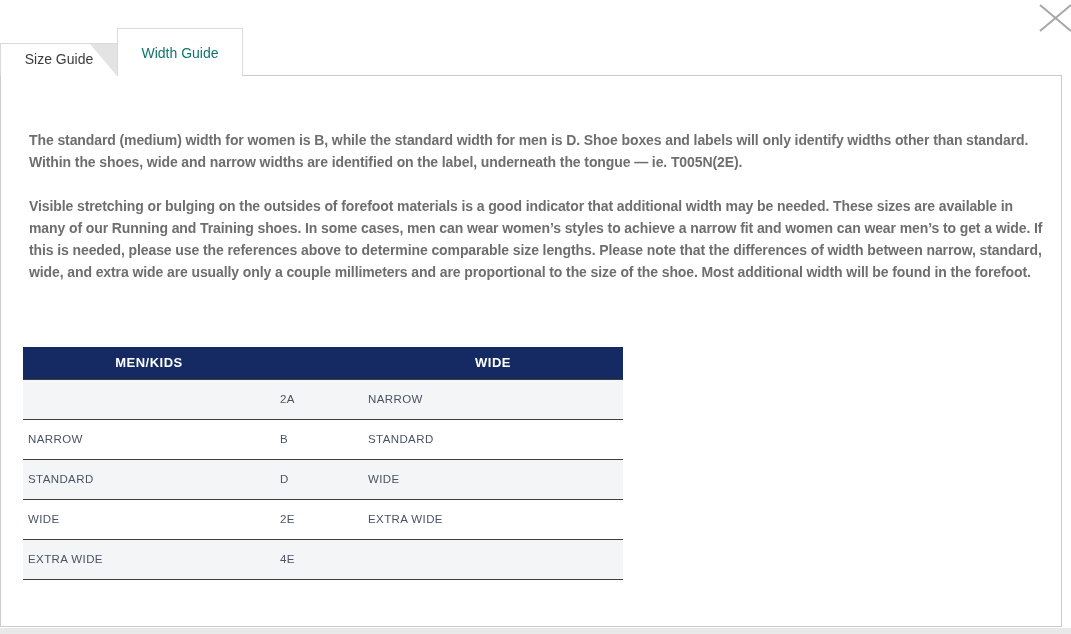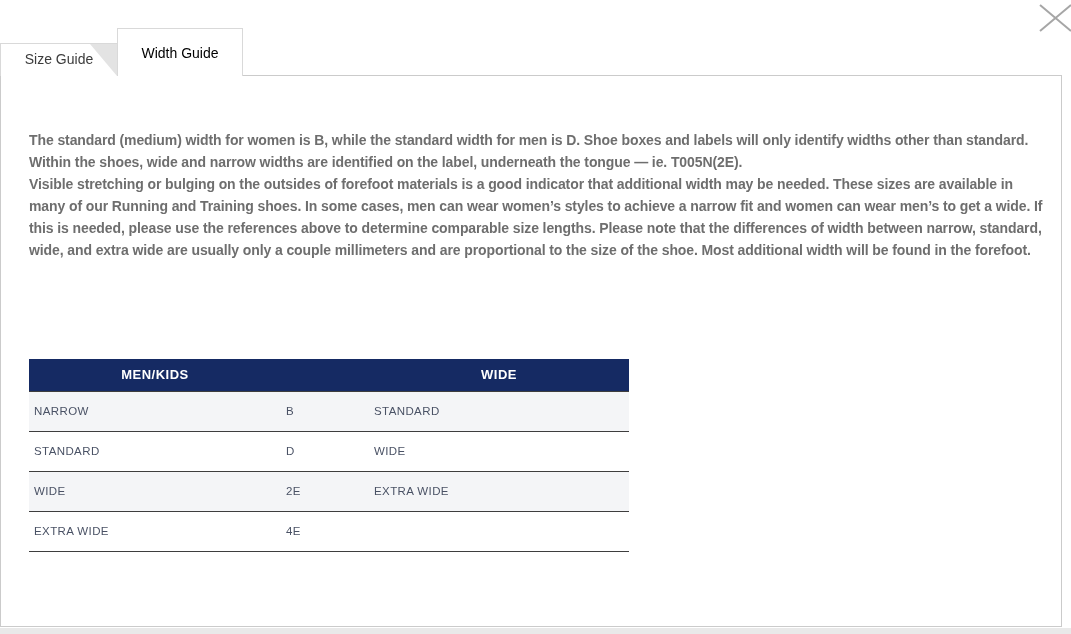--- a/index.html
+++ b/index.html
@@ -25,42 +25,42 @@
     line-height:31px; z-index:2; overflow:hidden;
   }
   .tab-size .fold {
     position:absolute; top:0; right:0; width:27px; height:100%;
     background:#e3e3e3;
     clip-path:polygon(0 0, 100% 0, 100% 100%);
   }
   .tab-width {
     left:117px; top:28px; width:126px; height:48px;
     border:1px solid #d9d9d9; border-bottom:none;
-    line-height:48px; color:#000000; z-index:3;
+    line-height:48px; color:#0f766e; z-index:3;
   }
   
   .panel {
     position:absolute; left:0; top:75px; width:1062px; height:552px;
     background:#ffffff; border:1px solid #cbcbcb; z-index:1;
   }
   .bottom-strip {
     position:absolute; left:0; top:628px; width:1071px; height:6px;
     background:#e9e9e9;
   }
   
   .content {
     position:absolute; left:28px; top:53px; width:1016px;
     color:#6e6e6e; font-size:14px; font-weight:bold;
     line-height:22px; letter-spacing:-0.1px;
   }
-  .para-intro { }
+  .para-intro { margin-bottom:22px; }
   
   .width-table {
-    position:absolute; left:28px; top:271px; width:600px;
-    border-collapse:collapse; table-layout:fixed;margin-top:12px;
+    position:absolute; left:22px; top:271px; width:600px;
+    border-collapse:collapse; table-layout:fixed;
   }
   .width-table col.c1 { width:252px; }
   .width-table col.c2 { width:88px; }
   .width-table col.c3 { width:260px; }
   .width-table thead th {
     background:#152a63; color:#ffffff; height:32px;
     font-size:13px; font-weight:bold; letter-spacing:0.5px;
     text-align:center; border-bottom:1px solid #3e3e3e;
   }
   .width-table tbody td {
@@ -107,20 +107,25 @@
         </colgroup>
       <thead>
         <tr>
           <th>MEN/KIDS</th>
           <th></th>
           <th>WIDE</th>
         </tr>
       </thead>
       <tbody>
           <tr>
+            <td></td>
+            <td>2A</td>
+            <td>NARROW</td>
+          </tr>
+          <tr>
             <td>NARROW</td>
             <td>B</td>
             <td>STANDARD</td>
           </tr>
           <tr>
             <td>STANDARD</td>
             <td>D</td>
             <td>WIDE</td>
           </tr>
           <tr>

